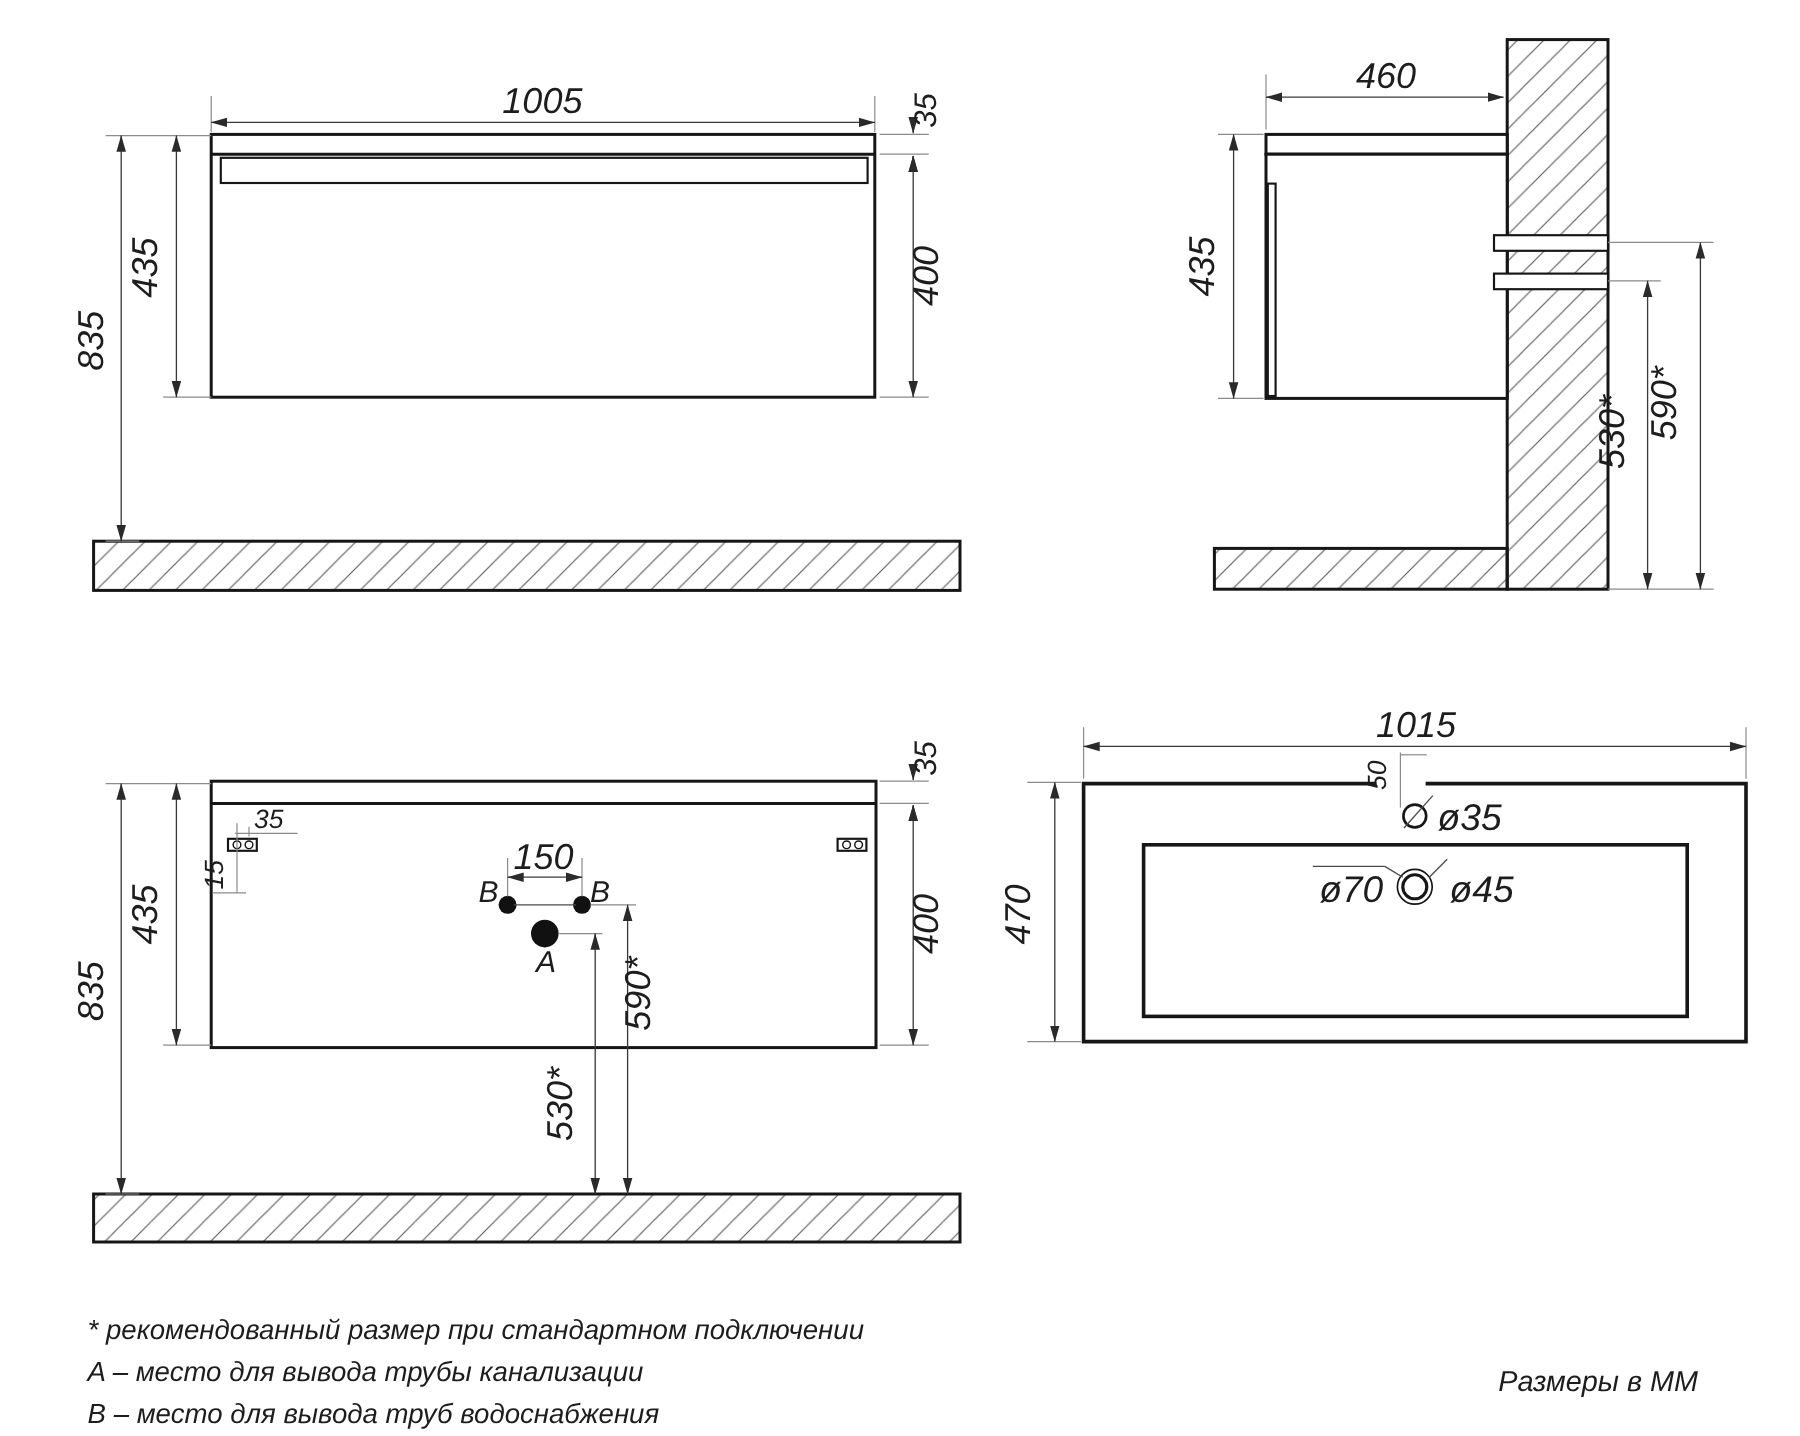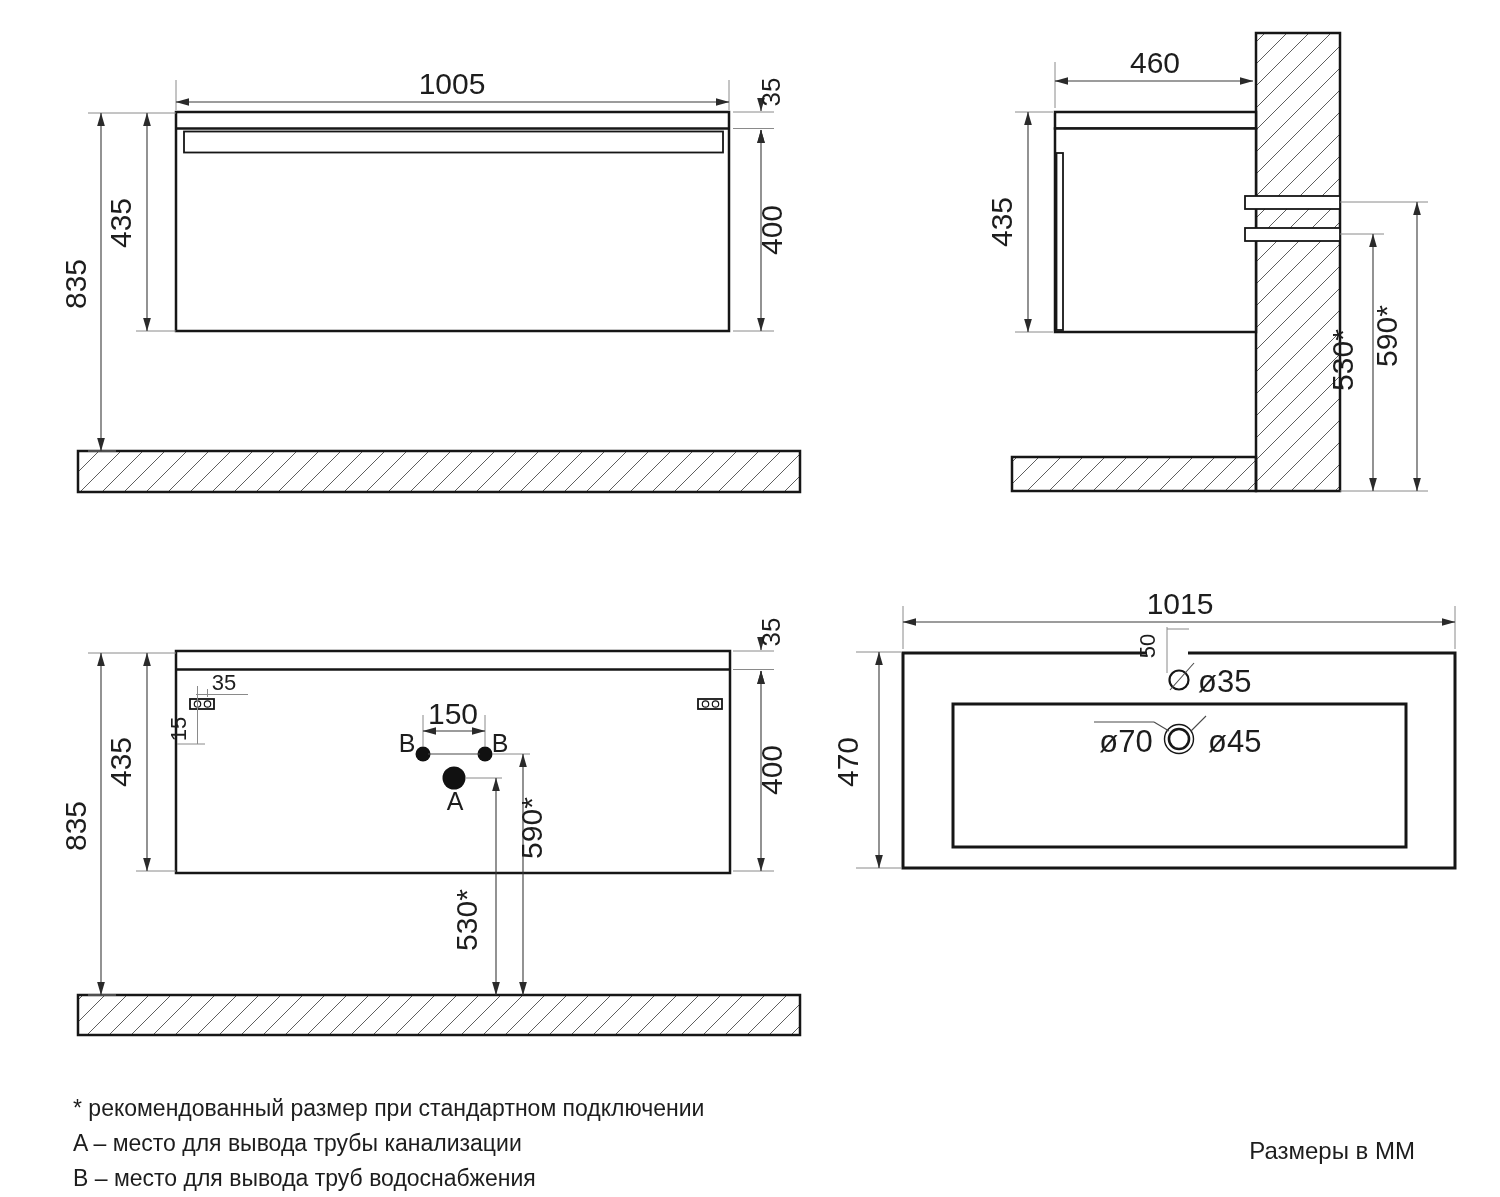--- a/index.html
+++ b/index.html
@@ -1,16 +1,16 @@
 <!DOCTYPE html>
 <html><head>
 <meta charset="utf-8">
 <style>
   html,body{margin:0;padding:0;background:#ffffff;}
-  .stage{position:relative;width:1500px;height:1197px;background:#fff;overflow:hidden;}
+  .stage{position:relative;width:1500px;height:1197px;background:#fff;overflow:hidden;font-style:italic;}
   svg{display:block;}
   .outline{fill:#ffffff;stroke:#161616;stroke-width:2.5;}
   .outline3{fill:#ffffff;stroke:#161616;stroke-width:3;}
   .mid{fill:#ffffff;stroke:#161616;stroke-width:1.8;}
   .hatched{fill:url(#hatch);stroke:#161616;stroke-width:2.5;}
   .edge{stroke:#161616;stroke-width:2.5;fill:none;}
   .dim{stroke:#3a3a3a;stroke-width:1.1;fill:none;}
   .tick{stroke:#8a8a8a;stroke-width:1;fill:none;}
   .lead{stroke:#4a4a4a;stroke-width:1.1;fill:none;}
   text{font-family:"Liberation Sans","DejaVu Sans",sans-serif;fill:#1d1d1d;}

